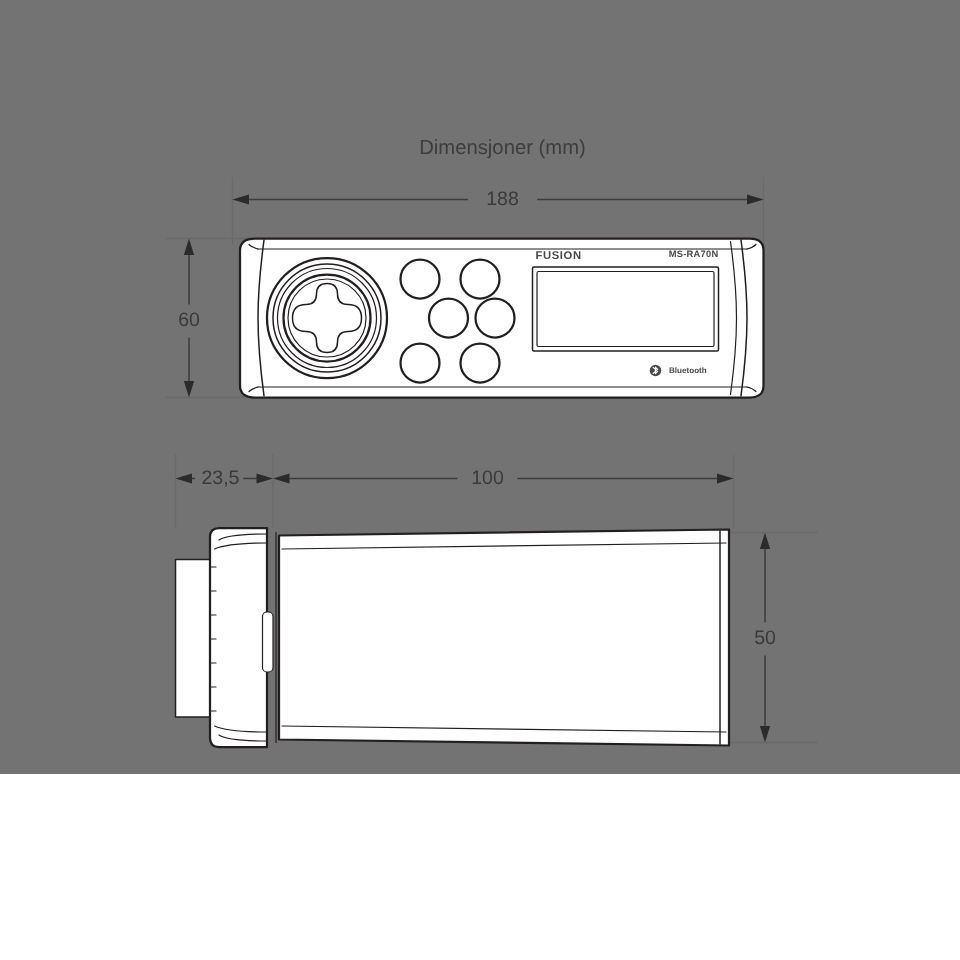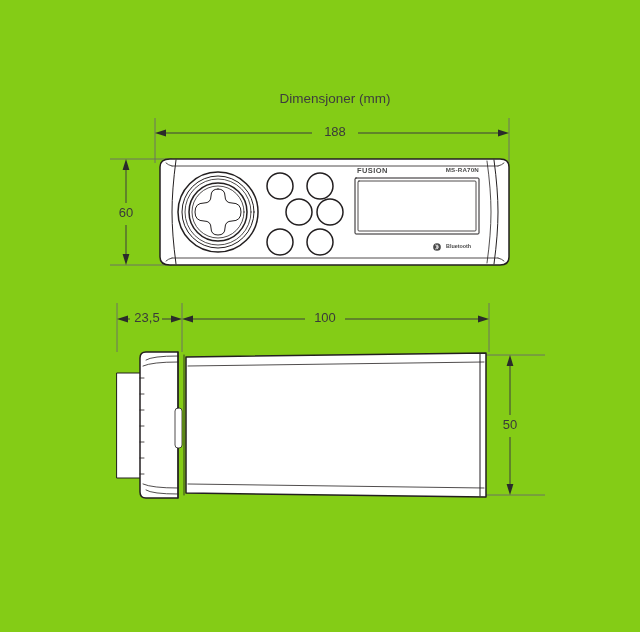--- a/index.html
+++ b/index.html
@@ -10,22 +10,22 @@
   }
   body {
     width: 640px;
     height: 640px;
     overflow: hidden;
     font-family: "Liberation Sans", sans-serif;
   }
   #stage {
     position: relative;
     width: 640px;
-    height: 632px;
-    background: #84cc16;
+    height: 516px;
+    background: #737373;
     text-align: right;
   }
   svg.drawing {
     position: absolute;
     top: 0;
     left: 0;
     width: 640px;
     height: 640px;
     display: block;
   }

